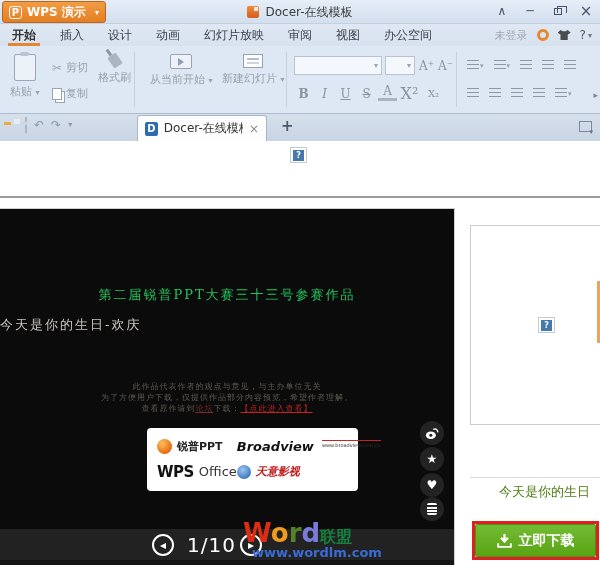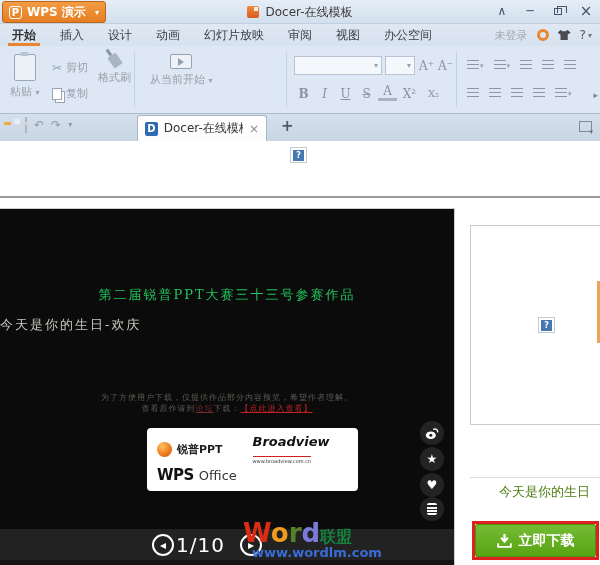--- a/index.html
+++ b/index.html
@@ -135,21 +135,21 @@
   .soc { position:absolute; left:420px; width:24px; height:24px; border-radius:50%; background:#232323;
     color:#fff; display:flex; align-items:center; justify-content:center; font-size:12px; cursor:pointer; }
   .soc1 { top:212px; } .soc2 { top:238px; } .soc3 { top:264px; } .soc4 { top:288px; }
   .icon-doclines { width:10px; height:12px; border-radius:2px;
     background:repeating-linear-gradient(to bottom,#fff 0 2px,#232323 2px 3.5px); }
   .navbar { position:absolute; left:0; top:320px; width:455px; height:31px; background:#222; }
   .bstrip { position:absolute; left:0; top:351px; width:455px; height:6px; background:#141414; }
   .navbtn { position:absolute; width:22px; height:22px; border:2px solid #fff; border-radius:50%;
     color:#fff; display:flex; align-items:center; justify-content:center; font-size:12px; cursor:pointer; }
   .prev { left:152px; top:325px; } .next { left:240px; top:325px; }
-  .pager { position:absolute; left:176px; top:324px; width:60px; text-align:left; color:#fff;
+  .pager { position:absolute; left:176px; top:324px; width:60px; text-align:right; color:#fff;
     font-size:20px; letter-spacing:1px; }
 
   
   .wm { position:absolute; left:243px; top:379px; font-size:26px; font-weight:bold; z-index:5;
     letter-spacing:0; line-height:1; white-space:nowrap; }
   .wm .l0 { color:#dd2c14; } .wm .l1 { color:#f09c1e; } .wm .l2 { color:#57802a; } .wm .l3 { color:#7a7ad8; }
   .wm .suf { color:#15803d; font-size:16px; }
   .wmurl { position:absolute; left:252px; top:404px; color:#3a6cd6; font-size:13px; font-weight:bold; z-index:5; }
 
   
@@ -224,36 +224,40 @@
     <div class="rbtn" style="position:absolute;left:98px;top:8px;">
       <span class="icon-brush"></span>
       <span class="rlabel">格式刷</span>
     </div>
     <span class="rsep" style="left:134px;"></span>
 
     <div class="rbtn" style="position:absolute;left:150px;top:8px;">
       <span class="icon-proj"></span>
       <span class="rlabel"><span>从当前开始</span> <span style="font-size:8px;">▾</span></span>
     </div>
+    <div class="rbtn" style="position:absolute;left:222px;top:8px;">
+      <span class="icon-slide"></span>
+      <span class="rlabel"><span>新建幻灯片</span> <span style="font-size:8px;">▾</span></span>
+    </div>
     <span class="rsep" style="left:286px;"></span>
 
     <div class="dropbox" style="position:absolute;left:294px;top:10px;width:88px;">
         <span>▾</span>
       </div>
     <div class="dropbox" style="position:absolute;left:385px;top:10px;width:30px;">
         <span>▾</span>
       </div>
     <span class="fbtn" style="position:absolute;left:417px;top:10px;">A⁺</span>
     <span class="fbtn" style="position:absolute;left:436px;top:10px;">A⁻</span>
     <span class="fbtn" style="position:absolute;left:294px;top:38px;font-weight:bold;">B</span>
     <span class="fbtn" style="position:absolute;left:315px;top:38px;font-style:italic;">I</span>
     <span class="fbtn" style="position:absolute;left:336px;top:38px;text-decoration:underline;">U</span>
     <span class="fbtn" style="position:absolute;left:357px;top:38px;text-decoration:line-through;">S</span>
     <span class="fbtn" style="position:absolute;left:378px;top:38px;border-bottom:3px solid #aab4c0;height:17px;">A</span>
-    <span class="fbtn" style="position:absolute;left:400px;top:38px;font-size:12px;">X²</span>
+    <span class="fbtn" style="position:absolute;left:400px;top:38px;font-size:16px;">X²</span>
     <span class="fbtn" style="position:absolute;left:424px;top:38px;font-size:10px;">X₂</span>
     <span class="rsep" style="left:456px;"></span>
 
     <div style="position:absolute;left:465px;top:12px;display:flex;gap:6px;">
       <span class="pbtn">
           <span class="bars"></span>
           <span class="caret">▾</span>
         </span>
       <span class="pbtn">
           <span class="bars"></span>
@@ -311,35 +315,40 @@
 
   <div class="content">
     <div class="broken broken1">
         <span class="bq">?</span>
       </div>
     <div class="divider"></div>
 
     <div class="slide">
       <div class="s-t1">第二届锐普PPT大赛三十三号参赛作品</div>
       <div class="s-t2">今天是你的生日-欢庆</div>
+      <div class="s-note n1">此作品代表作者的观点与意见，与主办单位无关</div>
       <div class="s-note n2">为了方便用户下载，仅提供作品部分内容预览，希望作者理解。</div>
       <div class="s-note n3"><span>查看原作请到</span><span class="n-link">论坛</span><span>下载：</span><span class="n-red">【点此进入查看】</span></div>
 
       <div class="logobox">
         <div class="lg">
           <span class="lg-sphere"></span>
           <span class="lg-ruipu">锐普PPT</span>
         </div>
-        <div class="lg" style="flex-direction:column;align-items:flex-start;gap:8px;">
+        <div class="lg" style="flex-direction:row;align-items:flex-start;gap:8px;">
           <span class="lg-bv">Broadview</span>
           <span class="lg-bvu">www.broadview.com.cn</span>
         </div>
         <div class="lg">
           <span class="lg-wps">WPS</span>
           <span class="lg-office">Office</span>
+        </div>
+        <div class="lg">
+          <span class="lg-globe"></span>
+          <span class="lg-ty">天意影视</span>
         </div>
       </div>
 
       <div class="soc soc1">
         <svg width="14" height="13" viewBox="0 0 24 22">
             <ellipse cx="10" cy="14" rx="8.5" ry="6.5" fill="#fff"></ellipse>
             <circle cx="10" cy="14" r="2.6" fill="#232323"></circle>
             <path d="M14 4 q7 -3 8 5" stroke="#fff" fill="none" stroke-width="2.4"></path>
           </svg>
       </div>

